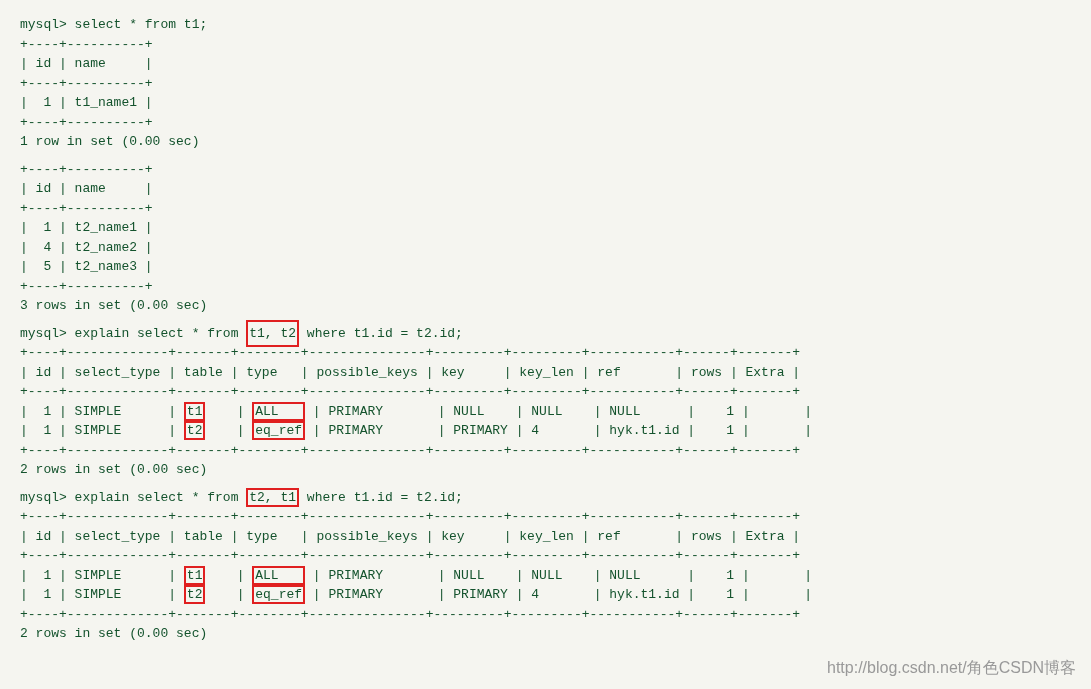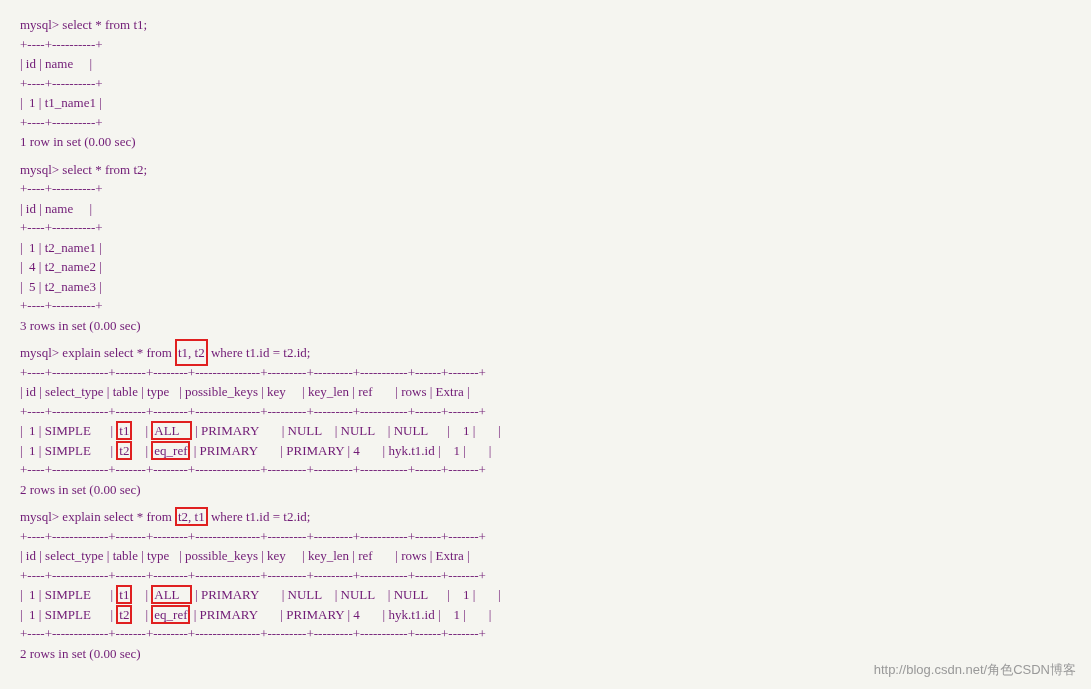--- a/index.html
+++ b/index.html
@@ -25,50 +25,49 @@
 
     .section {
       margin-bottom: 8px;
     }
 
     .watermark {
       position: fixed;
       bottom: 10px;
       right: 15px;
       color: #999;
-      font-size: 13px;
+      font-size: 16px;
       font-family: Arial, sans-serif;
       margin-left: 28px;
     }
 
     .pre-block {
       white-space: pre;
-      font-family: Liberation Serif, serif;
+      font-family: Liberation Mono, monospace;
       font-size: 13px;
       line-height: 1.5;
-      color: #701a75;
+      color: #14532d;
     }
   </style>
 </head>
 <body>
 
 <div class="terminal">
 
   <div class="section">
     <div class="pre-block">mysql&gt; select * from t1;</div>
     <div class="pre-block">+----+----------+
 | id | name     |
 +----+----------+
 |  1 | t1_name1 |
 +----+----------+
 1 row in set (0.00 sec)</div>
   </div>
 
   <div class="section">
-    <div class="pre-block">mysql&gt; select * from t2;</div>
     <div class="pre-block">+----+----------+
 | id | name     |
 +----+----------+
 |  1 | t2_name1 |
 |  4 | t2_name2 |
 |  5 | t2_name3 |
 +----+----------+
 3 rows in set (0.00 sec)</div>
   </div>
 

